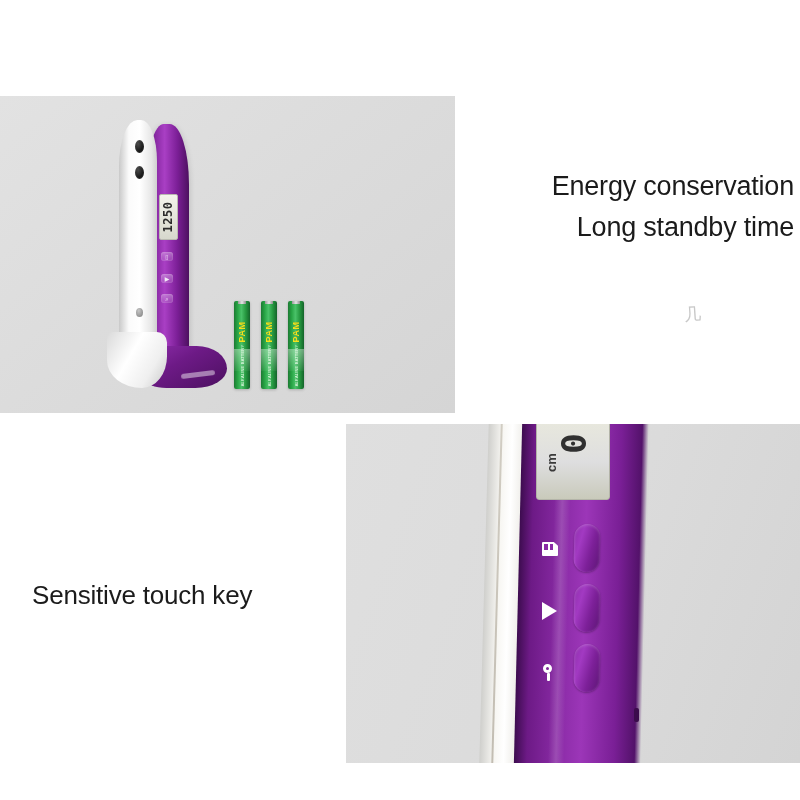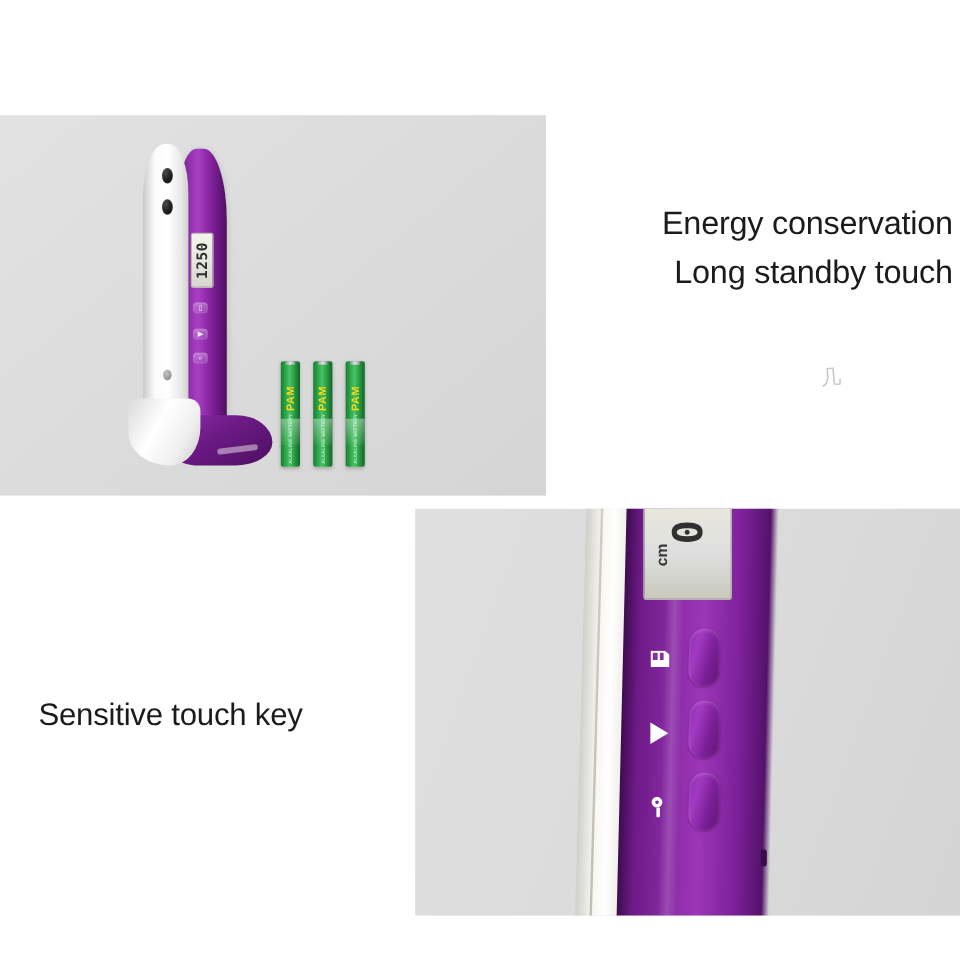--- a/index.html
+++ b/index.html
@@ -514,21 +514,21 @@
       <div class="bat-stripe"></div>
       <div class="bat-brand">PAM</div>
       <div class="bat-sub">ALKALINE BATTERY</div>
     </div>
   </div>
 
 </div>
 
 <div id="text-right">
   <div class="headline">Energy conservation</div>
-  <div class="headline-2">Long standby touch</div>
+  <div class="headline-2">Long standby time</div>
   <div class="watermark">几</div>
 </div>
 
 <div id="caption-left">Sensitive touch key</div>
 
 <div class="photo-panel" id="panel-bottom">
 
   <div class="cu-white-edge"></div>
   <div class="cu-seam"></div>
   <div class="cu-purple"></div>

